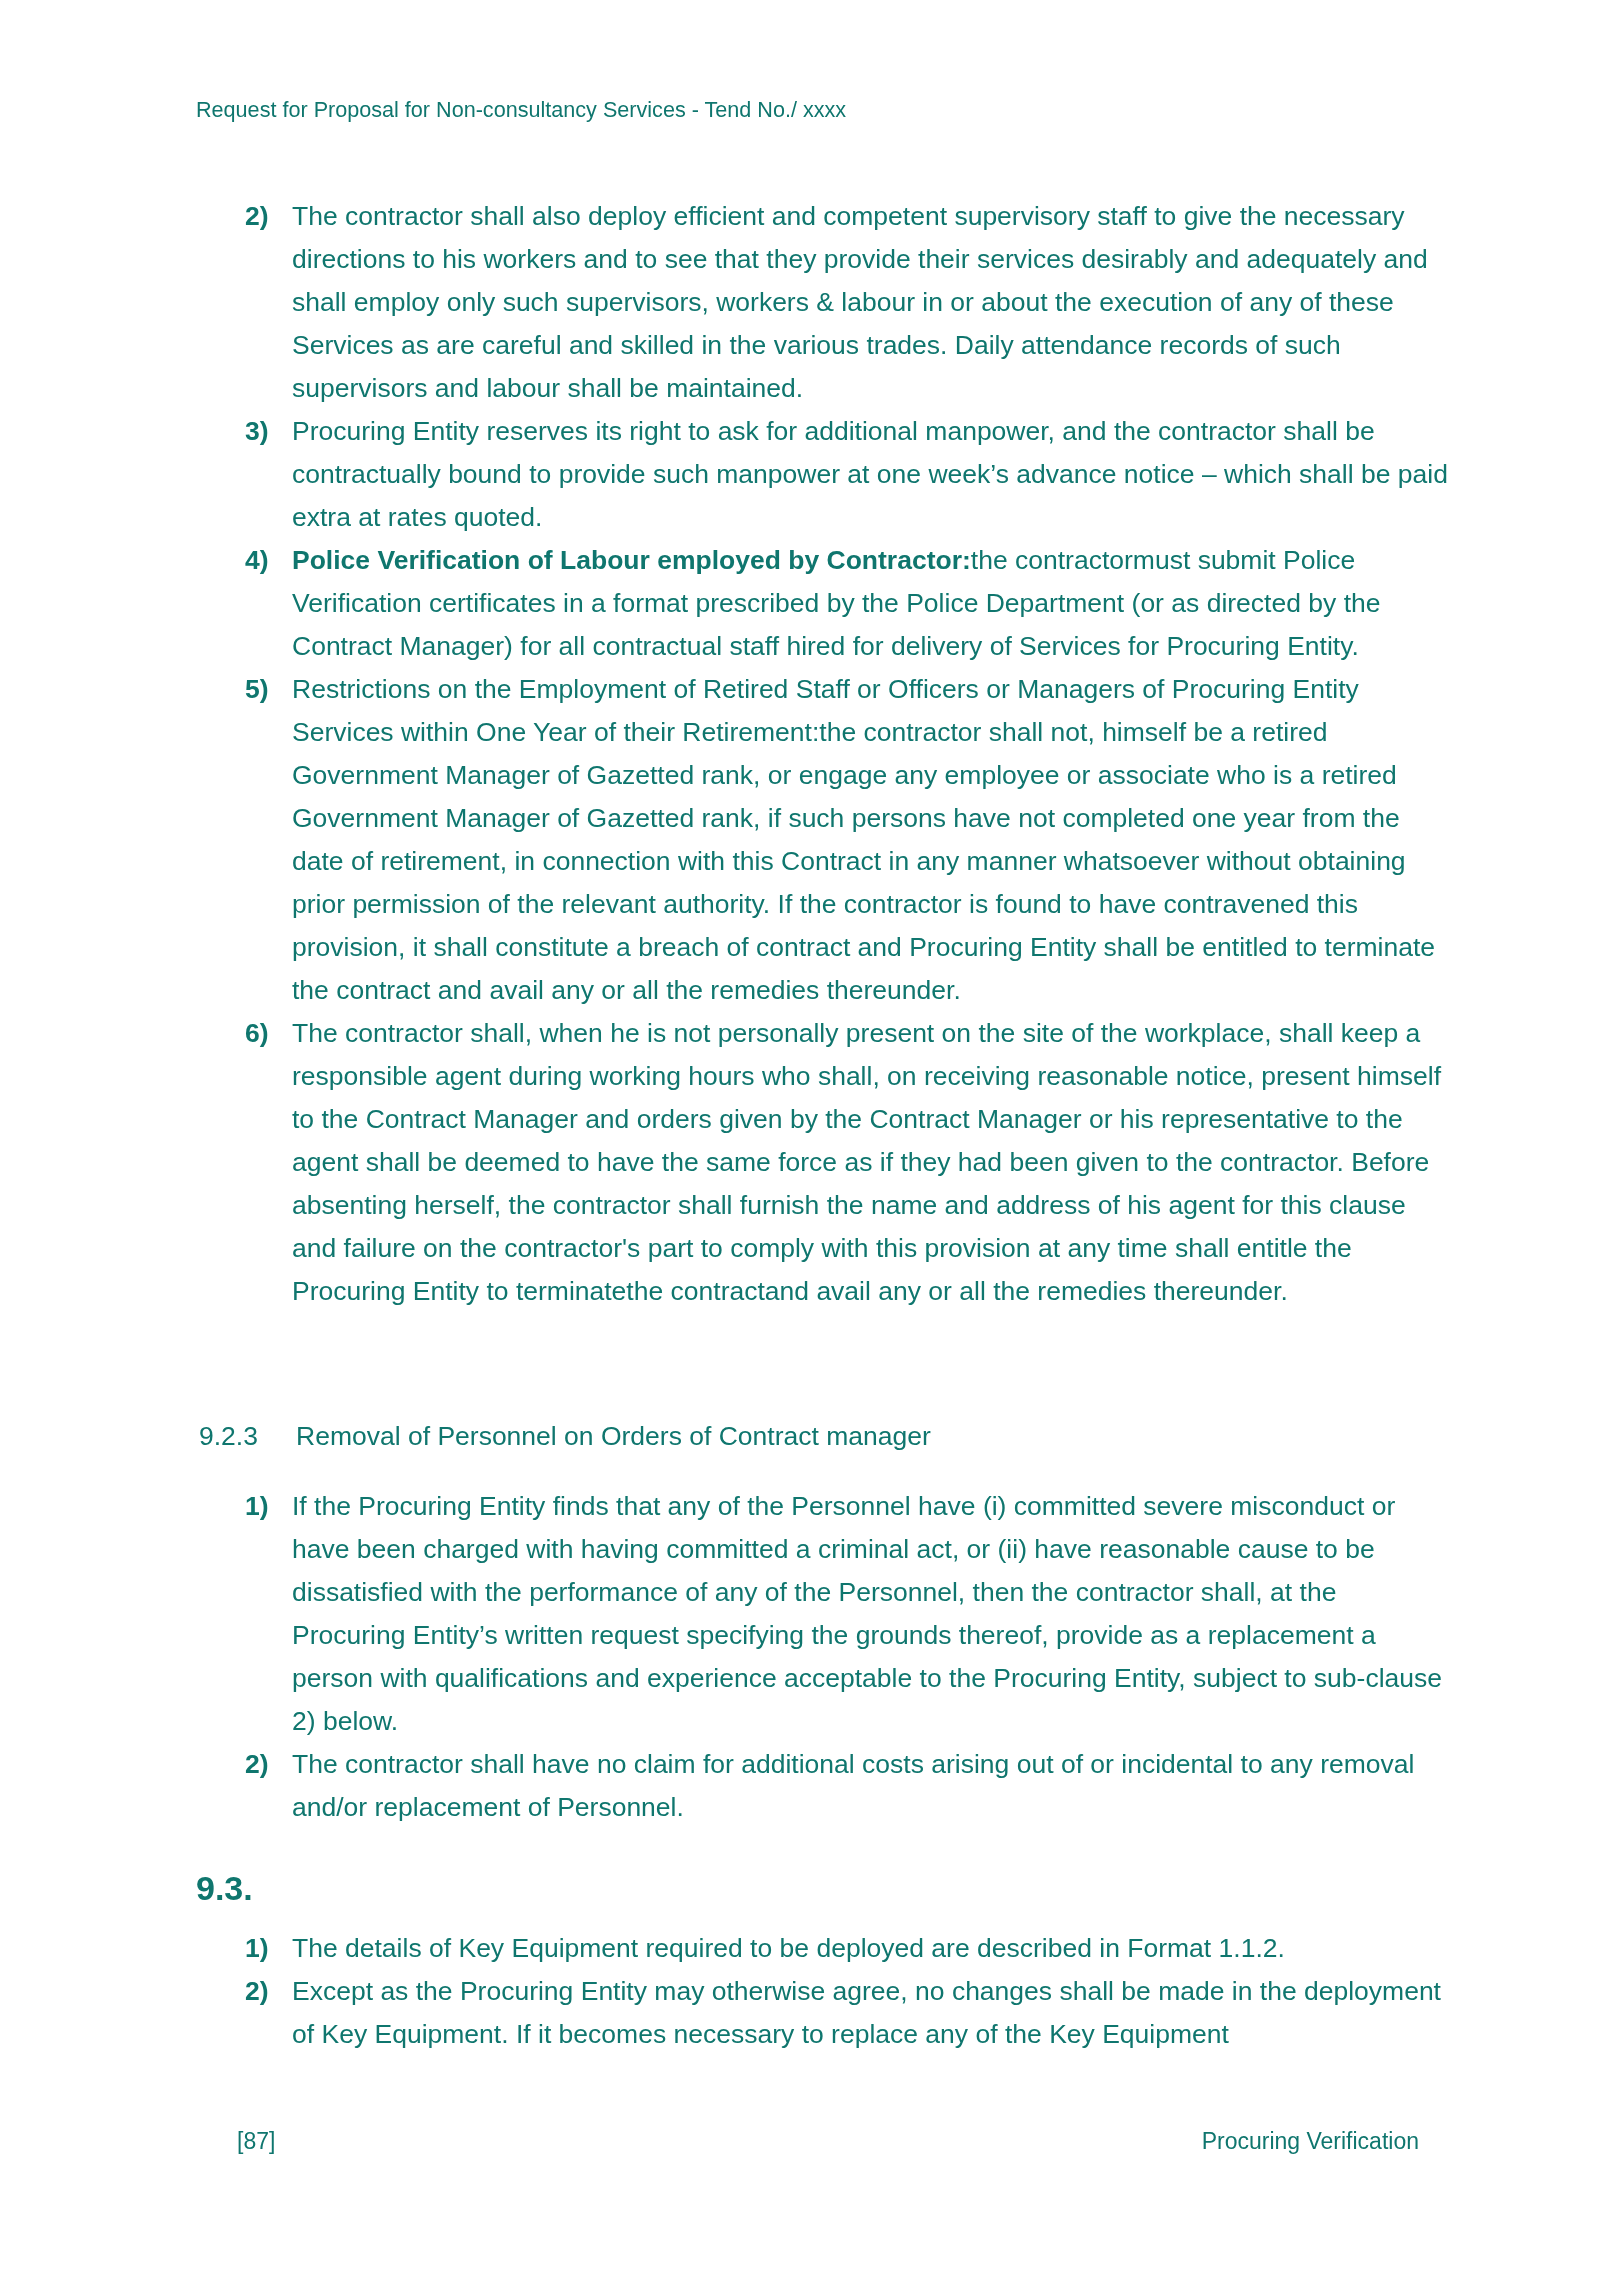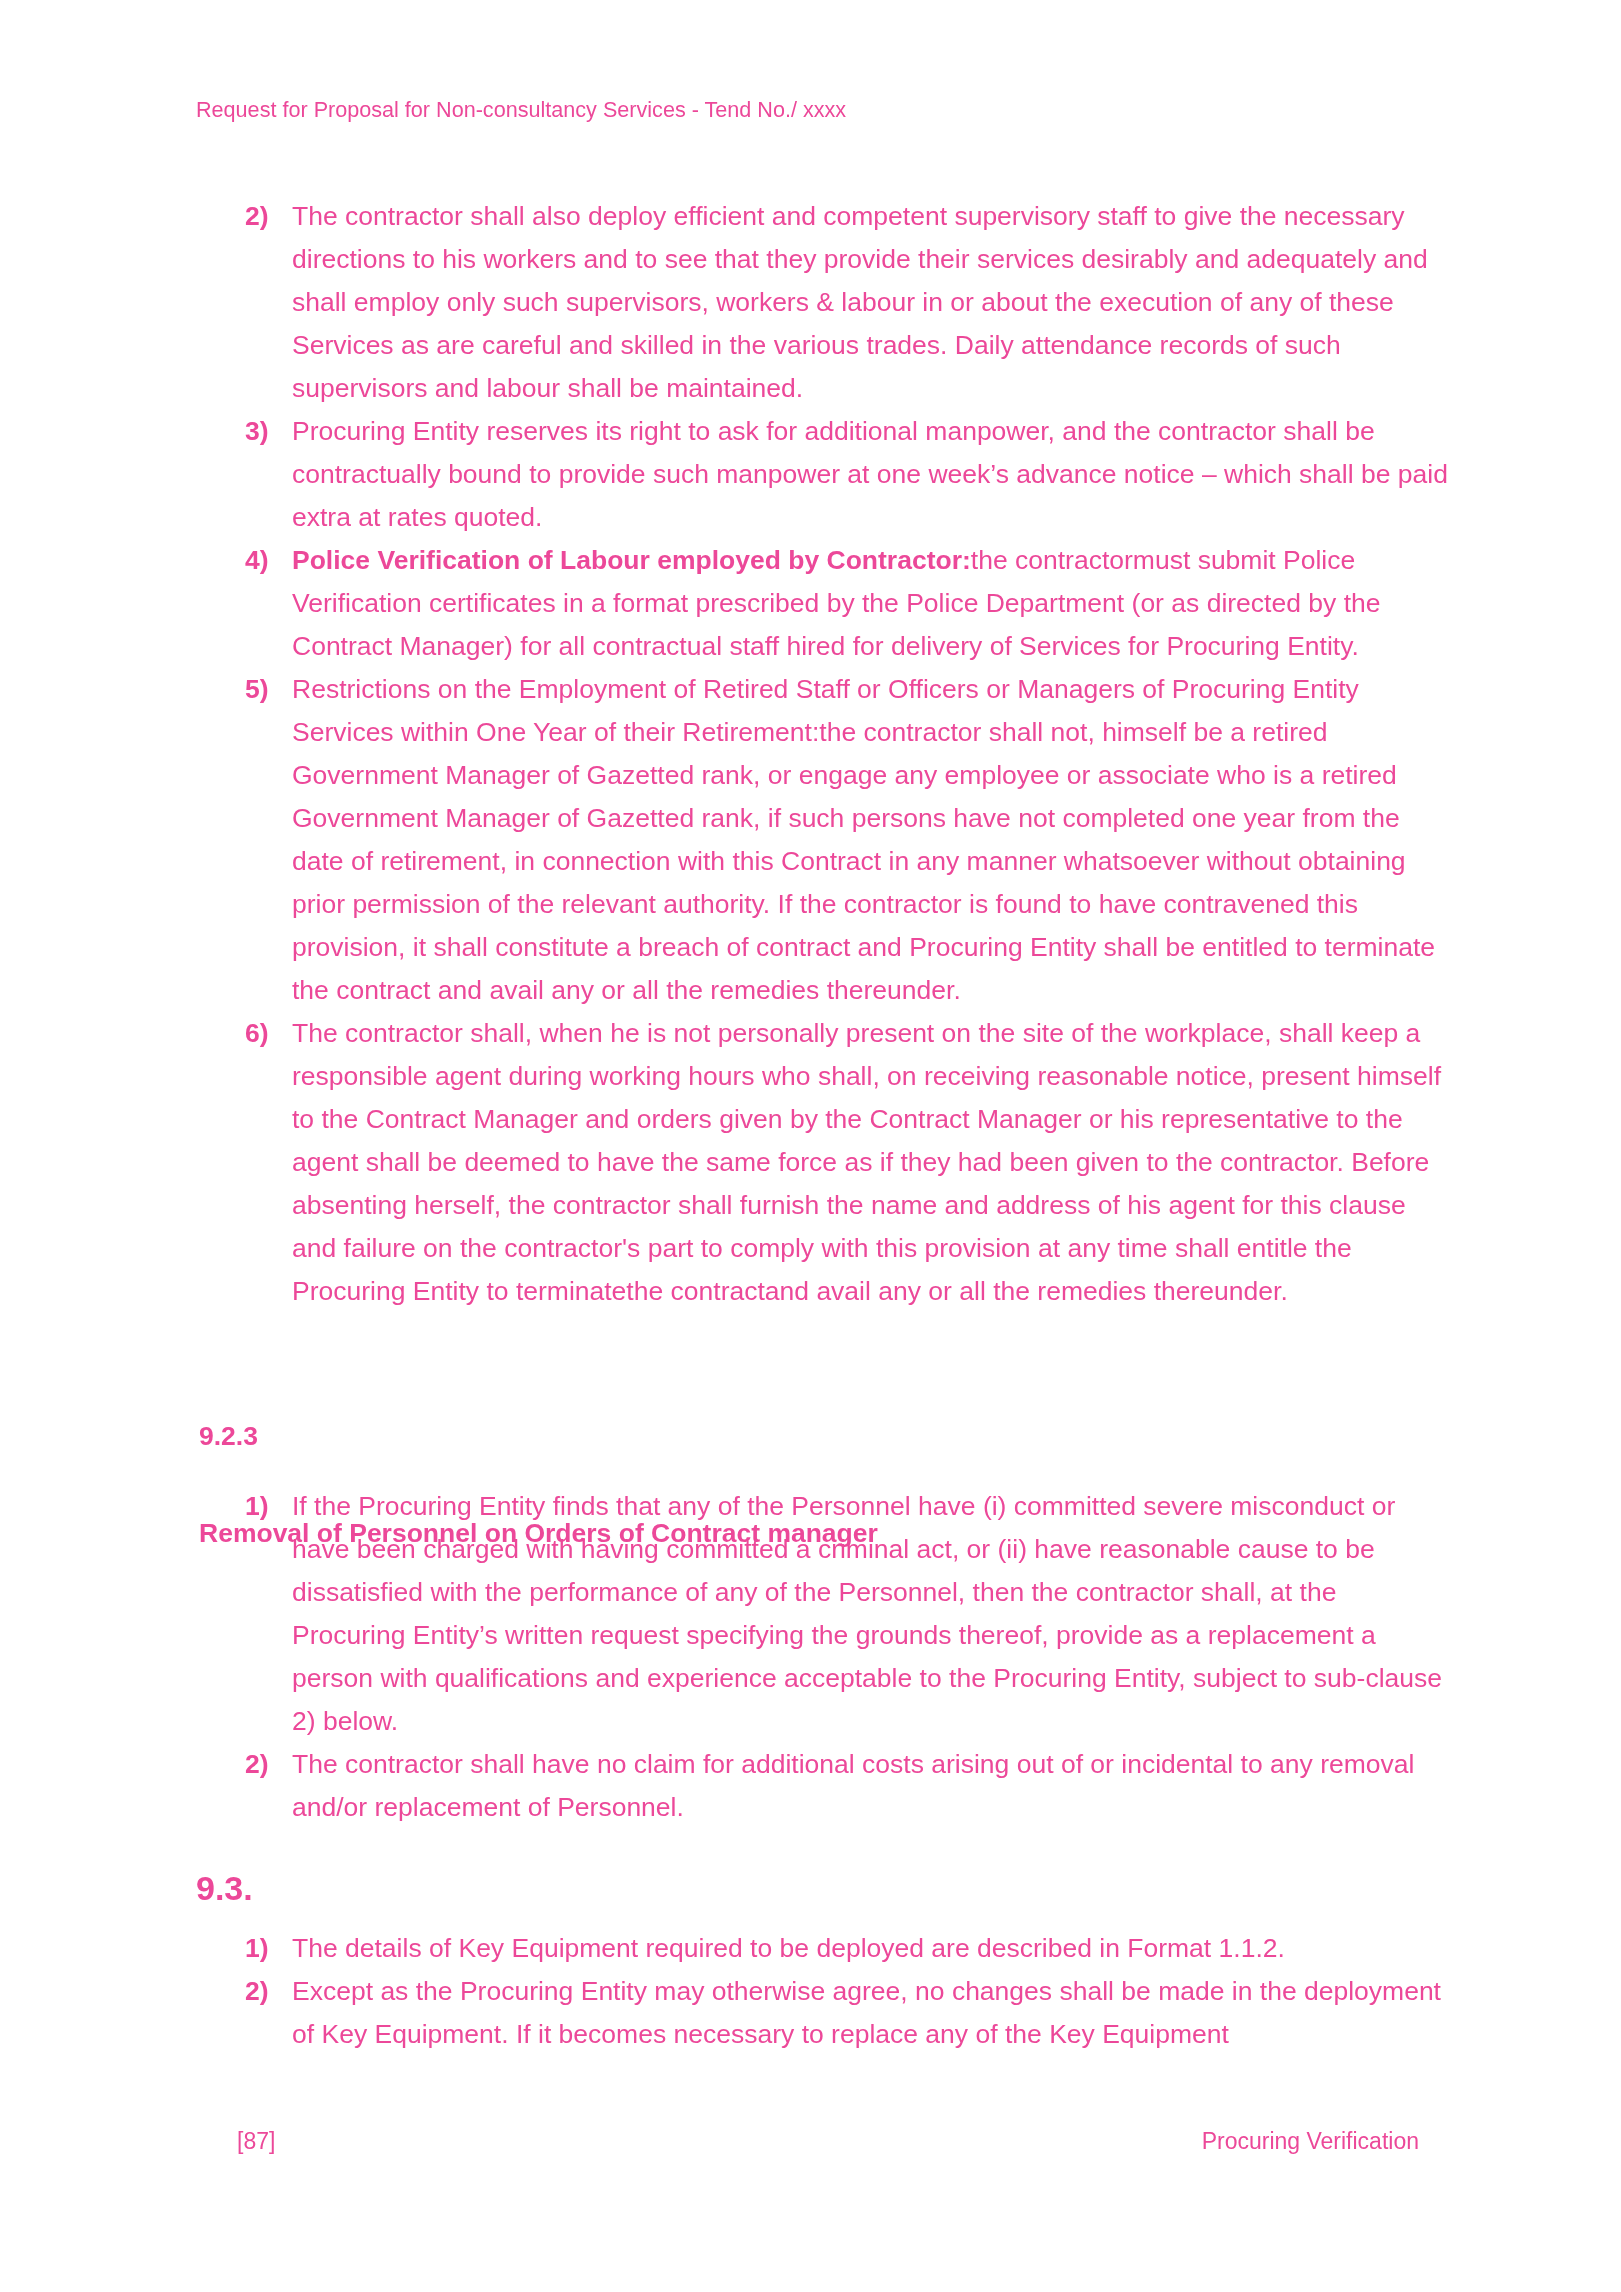--- a/index.html
+++ b/index.html
@@ -1,43 +1,43 @@
 <!DOCTYPE html>
 <html><head>
 <meta charset="utf-8">
 <style>
   html,body{margin:0;padding:0;background:#e8e8e8;}
   .page{
     position:relative;
     width:1621px;height:2293px;
     margin:0 auto;
     background:#ffffff;
-    color:#ec4899;
+    color:#0f766e;
     font-family:"Liberation Sans",sans-serif;
   }
   .header{
     position:absolute;left:196px;top:97px;
     font-size:21.6px;line-height:25.5px;white-space:nowrap;
   }
   .block{position:absolute;left:245px;width:1215px;}
   .li{display:flex;align-items:flex-start;}
   .li .num{
     flex:0 0 47px;
     font-weight:700;
     font-size:26.5px;line-height:43px;
   }
   .li .txt{
     width:1161px;margin:0;
     font-size:26.5px;line-height:43px;
     text-align:left;
   }
   .h-sub{
     position:absolute;left:199px;width:1255px;
-    display:flex;font-weight:700;
-    font-size:26.5px;line-height:43px;flex-direction:column;
+    display:flex;font-weight:400;
+    font-size:26.5px;line-height:43px;
   }
   .h-sub .hnum{flex:0 0 97px;}
   .h-main{
     position:absolute;left:196px;width:1255px;
     display:flex;font-weight:700;
     font-size:34px;line-height:45px;margin-top:14px;
   }
   .h-main .hnum{flex:0 0 101px;}
   .footer{
     position:absolute;left:237px;right:202px;top:2129px;

